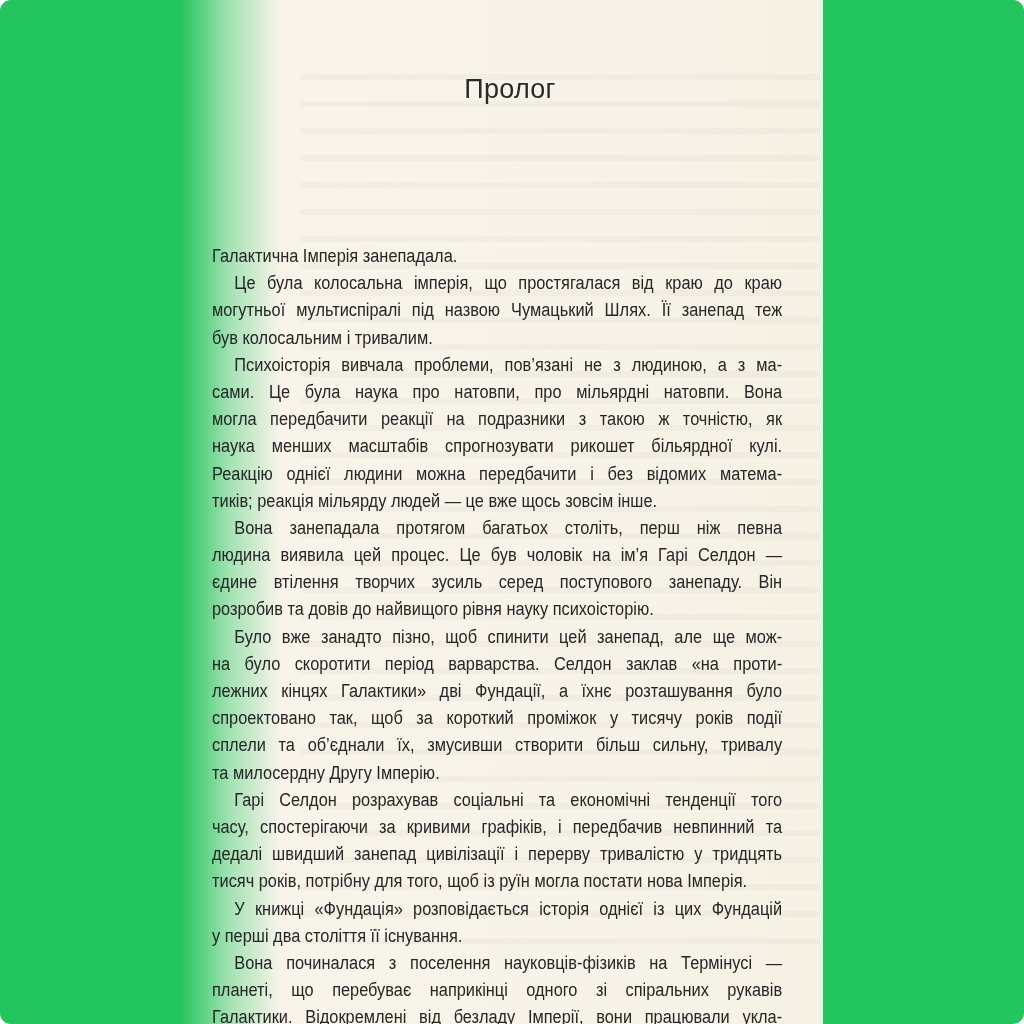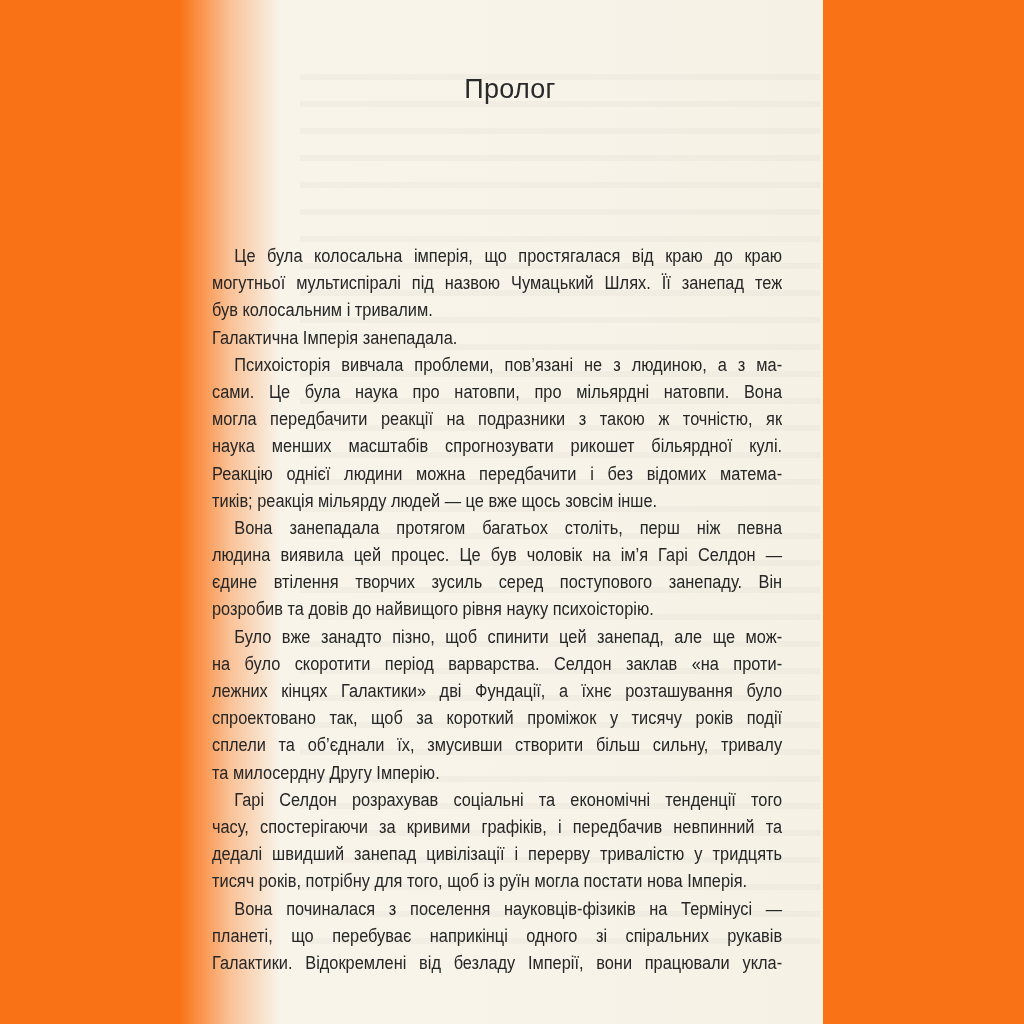--- a/index.html
+++ b/index.html
@@ -7,21 +7,22 @@
       padding: 0;
       width: 1024px;
       height: 1024px;
       background: #ffffff;
       overflow: hidden;
     }
     .scan {
       position: relative;
       width: 1024px;
       height: 1024px;
-      background: #f97316;
+      background: #22c55e;
+      border-radius: 11px;
     }
     .paper {
       position: absolute;
       left: 180px;
       top: 0;
       width: 643px;
       height: 1024px;
       background: linear-gradient(to right,
         rgba(250,246,236,0) 0px,
         rgba(250,246,236,0.6) 50px,
@@ -85,26 +86,26 @@
 <body>
 
 <div class="scan">
   <div class="paper"></div>
   <div class="bleed"></div>
 
   <h1 class="title" style="margin:0;font-weight:normal;">Пролог</h1>
 
   <div class="body" id="body">
       <div>
+        <span class="line last">Галактична Імперія занепадала.</span>
+      </div>
+      <div>
         <span class="line first">Це була колосальна імперія, що простягалася від краю до краю</span>
         <span class="line">могутньої мультиспіралі під назвою Чумацький Шлях. Її занепад теж</span>
         <span class="line last">був колосальним і тривалим.</span>
-      </div>
-      <div>
-        <span class="line last">Галактична Імперія занепадала.</span>
       </div>
       <div>
         <span class="line first">Психоісторія вивчала проблеми, пов’язані не з людиною, а з ма-</span>
         <span class="line">сами. Це була наука про натовпи, про мільярдні натовпи. Вона</span>
         <span class="line">могла передбачити реакції на подразники з такою ж точністю, як</span>
         <span class="line">наука менших масштабів спрогнозувати рикошет більярдної кулі.</span>
         <span class="line">Реакцію однієї людини можна передбачити і без відомих матема-</span>
         <span class="line last">тиків; реакція мільярду людей — це вже щось зовсім інше.</span>
       </div>
       <div>
@@ -121,18 +122,22 @@
         <span class="line">сплели та об’єднали їх, змусивши створити більш сильну, тривалу</span>
         <span class="line last">та милосердну Другу Імперію.</span>
       </div>
       <div>
         <span class="line first">Гарі Селдон розрахував соціальні та економічні тенденції того</span>
         <span class="line">часу, спостерігаючи за кривими графіків, і передбачив невпинний та</span>
         <span class="line">дедалі швидший занепад цивілізації і перерву тривалістю у тридцять</span>
         <span class="line last">тисяч років, потрібну для того, щоб із руїн могла постати нова Імперія.</span>
       </div>
       <div>
+        <span class="line first">У книжці «Фундація» розповідається історія однієї із цих Фундацій</span>
+        <span class="line last">у перші два століття її існування.</span>
+      </div>
+      <div>
         <span class="line first">Вона починалася з поселення науковців-фізиків на Термінусі —</span>
         <span class="line">планеті, що перебуває наприкінці одного зі спіральних рукавів</span>
         <span class="line">Галактики. Відокремлені від безладу Імперії, вони працювали укла-</span>
       </div>
     </div>
 </div>
 
 </body></html>

